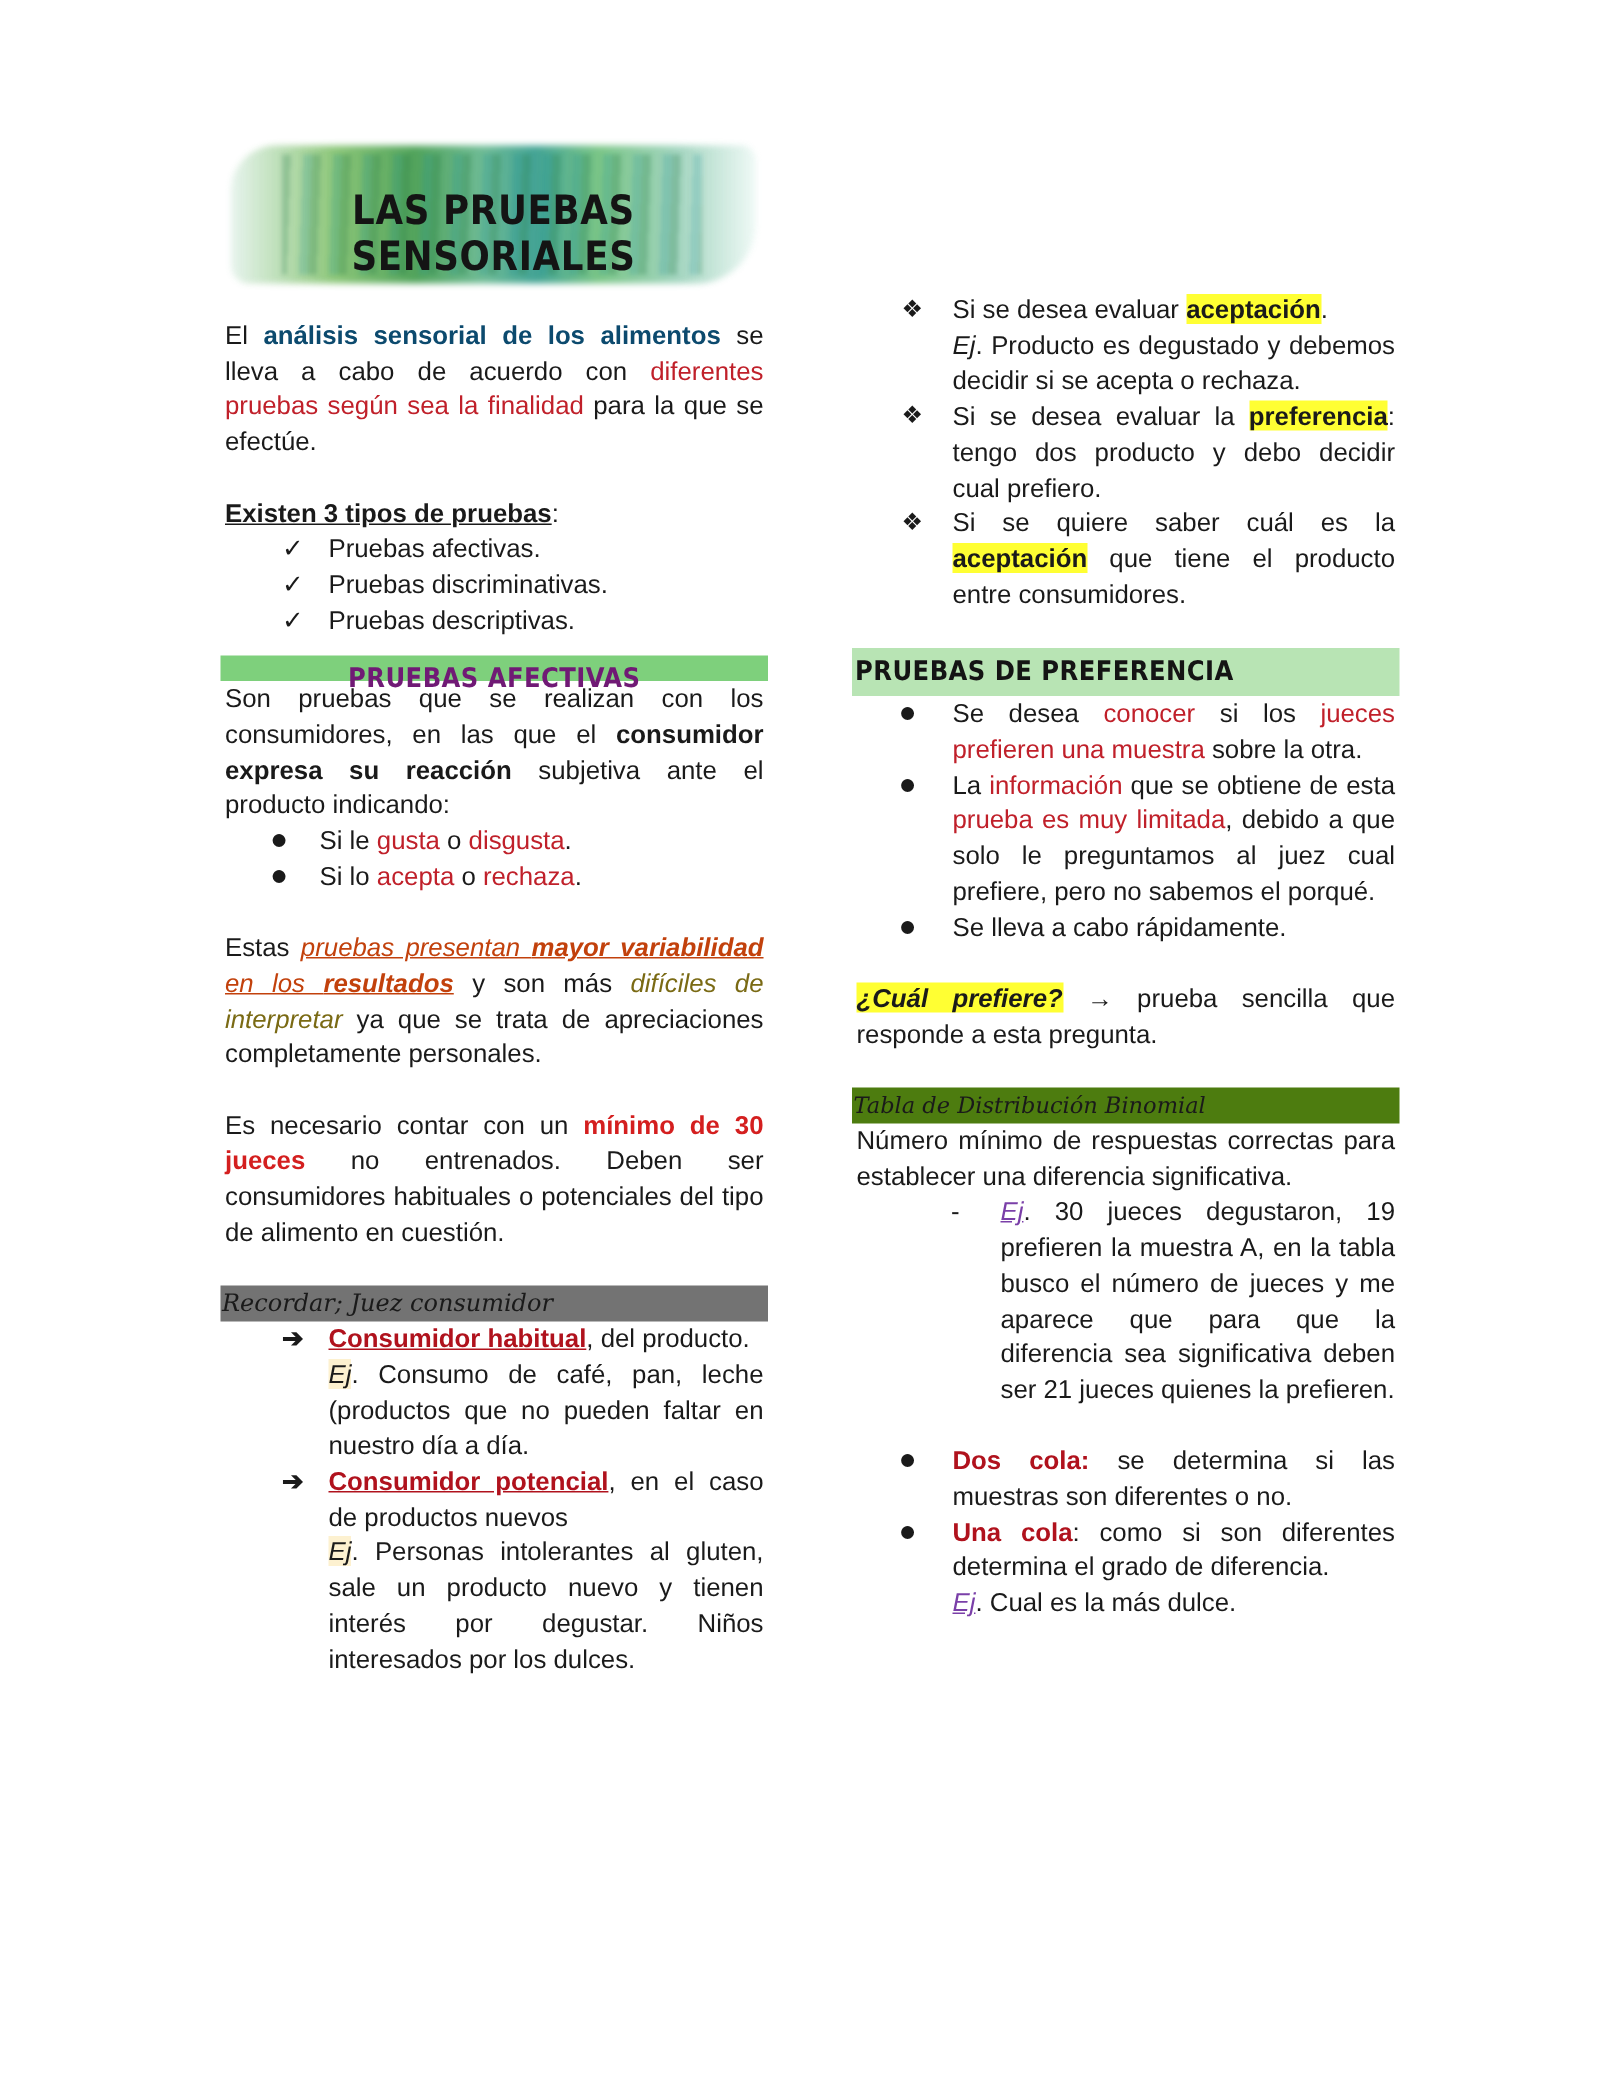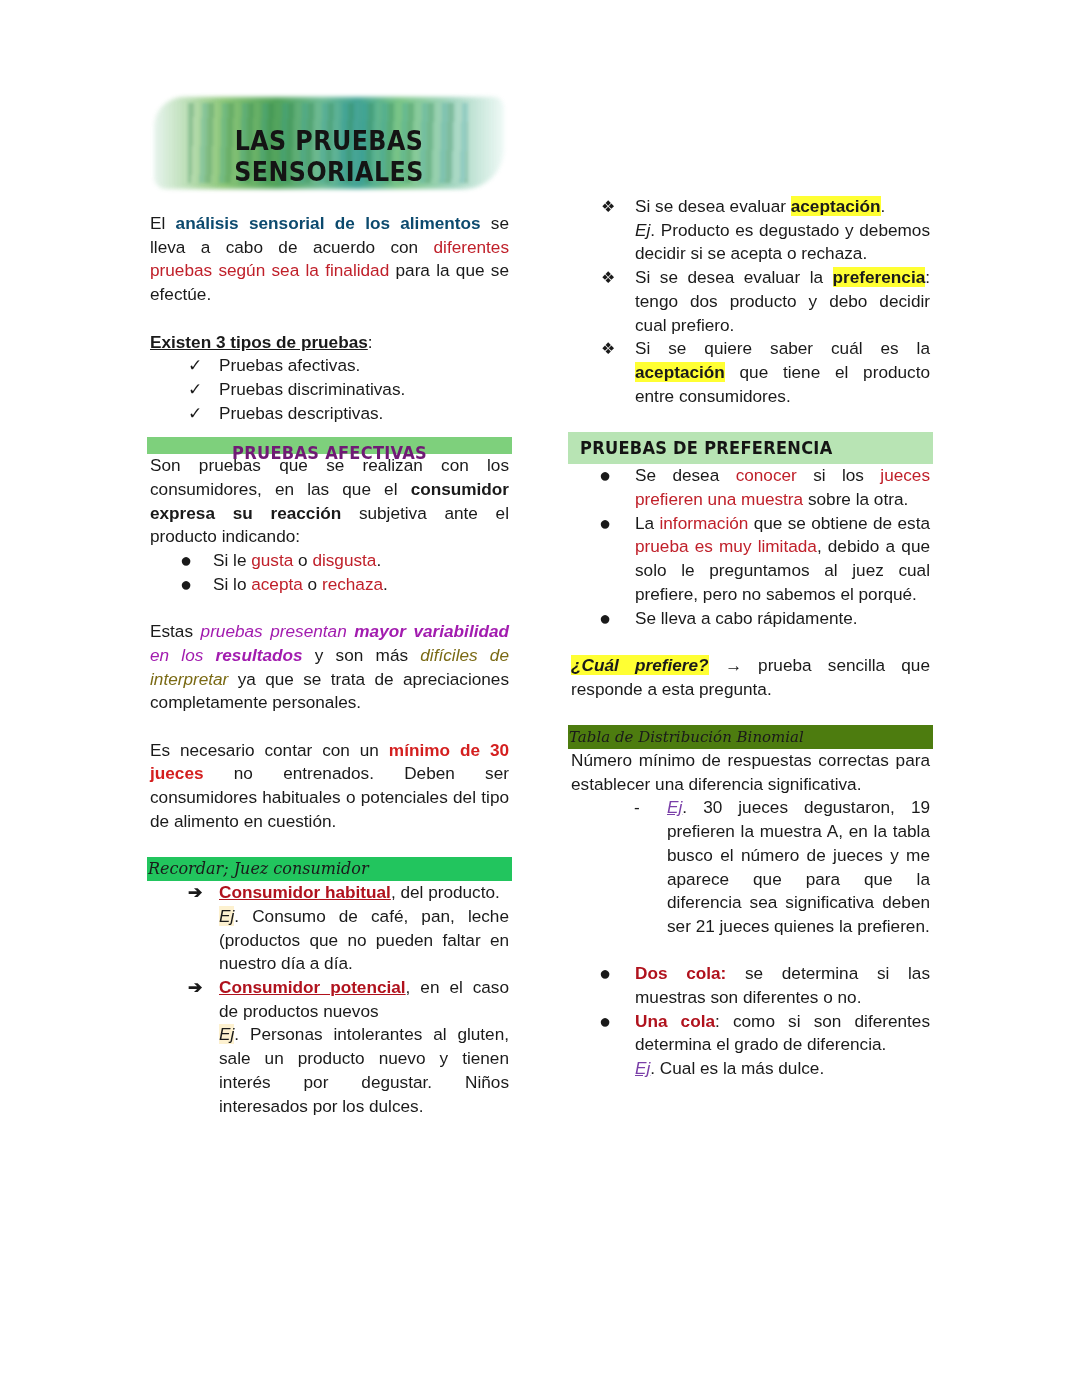--- a/index.html
+++ b/index.html
@@ -8,21 +8,21 @@
   .col { position: absolute; font-size: 17.2px; line-height: 23.7px; }
   .left { left: 150px; top: 212px; width: 359px; }
   .right { left: 571px; top: 195px; width: 359px; }
   p { margin: 0; text-align: justify; }
   .gap { height: 23.7px; }
   .green { color: #0c4a6e; font-weight: bold; }
   .red { color: #c0202a; }
   .redb { color: #d41f1f; font-weight: bold; }
   .darkred { color: #b0121d; font-weight: bold; }
   .olive { color: #7a6a14; font-style: italic; }
-  .oliveu { color: #a21caf; font-style: italic; }
+  .oliveu { color: #c2410c; font-style: italic; text-decoration: underline; }
   .bold { font-weight: bold; margin-top: 41px; }
   .u { text-decoration: underline; }
   .hl { background: #ffff33; font-weight: bold; }
   .ej { font-style: italic; background: #fdf1d0; }
   .ejp { font-style: italic; color: #7a3fa8; text-decoration: underline; }
 
   .title-banner { position: absolute; left: 148px; top: 85px; width: 362px; height: 112px; }
   .title-banner .wash { position: absolute; inset: 12px 6px 8px 6px;
      background: linear-gradient(90deg, rgba(180,220,200,0.35) 0%, #7fc06a 20%, #3f9a4a 35%, #5fb48a 48%, #2f9a8a 58%, #6cbf7a 70%, #98d0b8 85%, rgba(200,235,225,0.3) 100%);
      border-radius: 30px 10px 40px 12px; filter: blur(2px); opacity: 0.9; }
@@ -30,25 +30,25 @@
      background: repeating-linear-gradient(92deg, rgba(30,120,70,0.25) 0 6px, rgba(255,255,255,0.0) 6px 14px, rgba(20,140,150,0.2) 14px 20px);
      filter: blur(1.5px); }
   .title-banner .title { position: absolute; left: 0; right: 0; top: 40px; text-align: center;
      font-family: "DejaVu Sans", sans-serif; font-weight: bold; font-size: 27px; letter-spacing: 0.5px;
      color: #141414; transform: scaleX(0.88); }
 
   .sec-head { font-family: "DejaVu Sans Condensed", "DejaVu Sans", sans-serif; font-weight: bold;
      letter-spacing: 0.3px; }
   .bar-green { background: #7ed07c; height: 17px; line-height: 32px; text-align: center;
      font-size: 18px; margin: 0 -3px; color: #701a75; }
-  .bar-lightgreen { background: #b8e4b4; height: 32px; line-height: 32px; padding-left: 12px;
+  .bar-lightgreen { background: #b8e4b4; height: 32px; line-height: 32px; padding-left: 2px;
      font-size: 18px; margin: 0 -3px; color: #141414; }
   .bar-pale { background: #e2efdb; font-family: "Liberation Serif", serif; font-weight: bold;
      font-size: 19.5px; height: 25px; line-height: 25px; margin: 0 -3px; padding-left: 2px; }
-  .bar-peach { background: #22c55e; font-family: "DejaVu Serif", serif; font-style: italic;
+  .bar-peach { background: #737373; font-family: "DejaVu Serif", serif; font-style: italic;
      font-size: 16px; height: 24px; line-height: 24px; margin: 0 -3px; padding-left: 1px; }
   .bar-pink { background: #4d7c0f; font-family: "DejaVu Serif", serif; font-style: italic;
      font-size: 15px; height: 24px; line-height: 24px; margin: 0 -3px; padding-left: 1px; }
   .bar-pinklight { background: #f3def0; height: 24px; line-height: 24px; margin: 0 -3px; padding-left: 1px;
      font-weight: bold; text-decoration: underline; }
 
   ul.list { list-style: none; margin: 0; padding: 0; }
   ul.list li { position: relative; text-align: justify; }
   .checks li { padding-left: 69px; }
   .checks .mk { position: absolute; left: 38px; }

